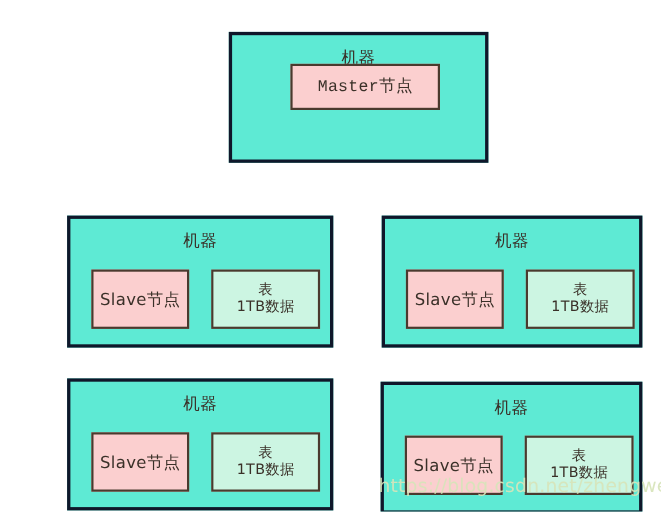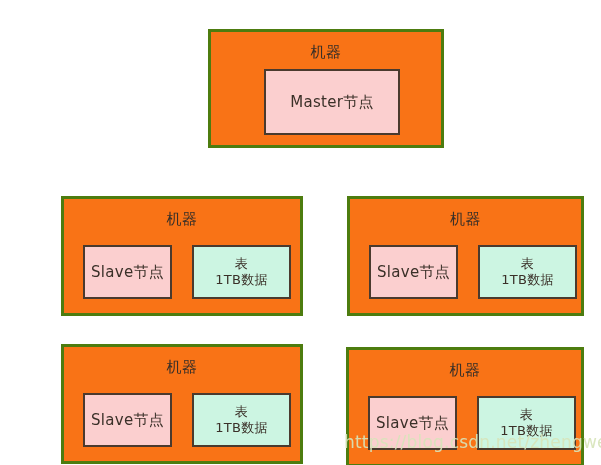--- a/index.html
+++ b/index.html
@@ -19,22 +19,22 @@
     position: absolute;
     left: 0;
     top: 0;
     width: 601px;
     height: 465px;
   }
   
   .machine {
     position: absolute;
     box-sizing: border-box;
-    background: #f97316;
-    border: 3px solid #4d7c0f;
+    background: #5eead4;
+    border: 3px solid #0f172a;
   }
   .machine-label {
     position: absolute;
     left: 0;
     right: 0;
     top: 11px;
     text-align: center;
     font-size: 15px;
     line-height: 18px;
     letter-spacing: 0.5px;
@@ -85,21 +85,21 @@
     pointer-events: none;
     font-family: "DejaVu Sans", "Liberation Sans", sans-serif;
   }
 </style>
 </head>
 <body>
 
 <div id="canvas">
     <div class="machine" style="left: 208px; top: 29px; width: 236px; height: 119px;">
       <div class="machine-label">机器</div>
-      <div class="node node-master" style="left: 53px; top: 37px; width: 136px; height: 66px;">
+      <div class="node node-master" style="left: 53px; top: 26px; width: 136px; height: 42px; font-family: Liberation Mono, monospace;">
         <div class="node-text">Master节点</div>
       </div>
     </div>
     <div class="machine" style="left: 61px; top: 196px; width: 242px; height: 120px;">
       <div class="machine-label">机器</div>
       <div class="node node-slave" style="left: 19px; top: 46px; width: 89px; height: 54px;">
         <div class="node-text">Slave节点</div>
       </div>
       <div class="node node-table" style="left: 128px; top: 46px; width: 99px; height: 54px;">
         <div class="node-text small">表

